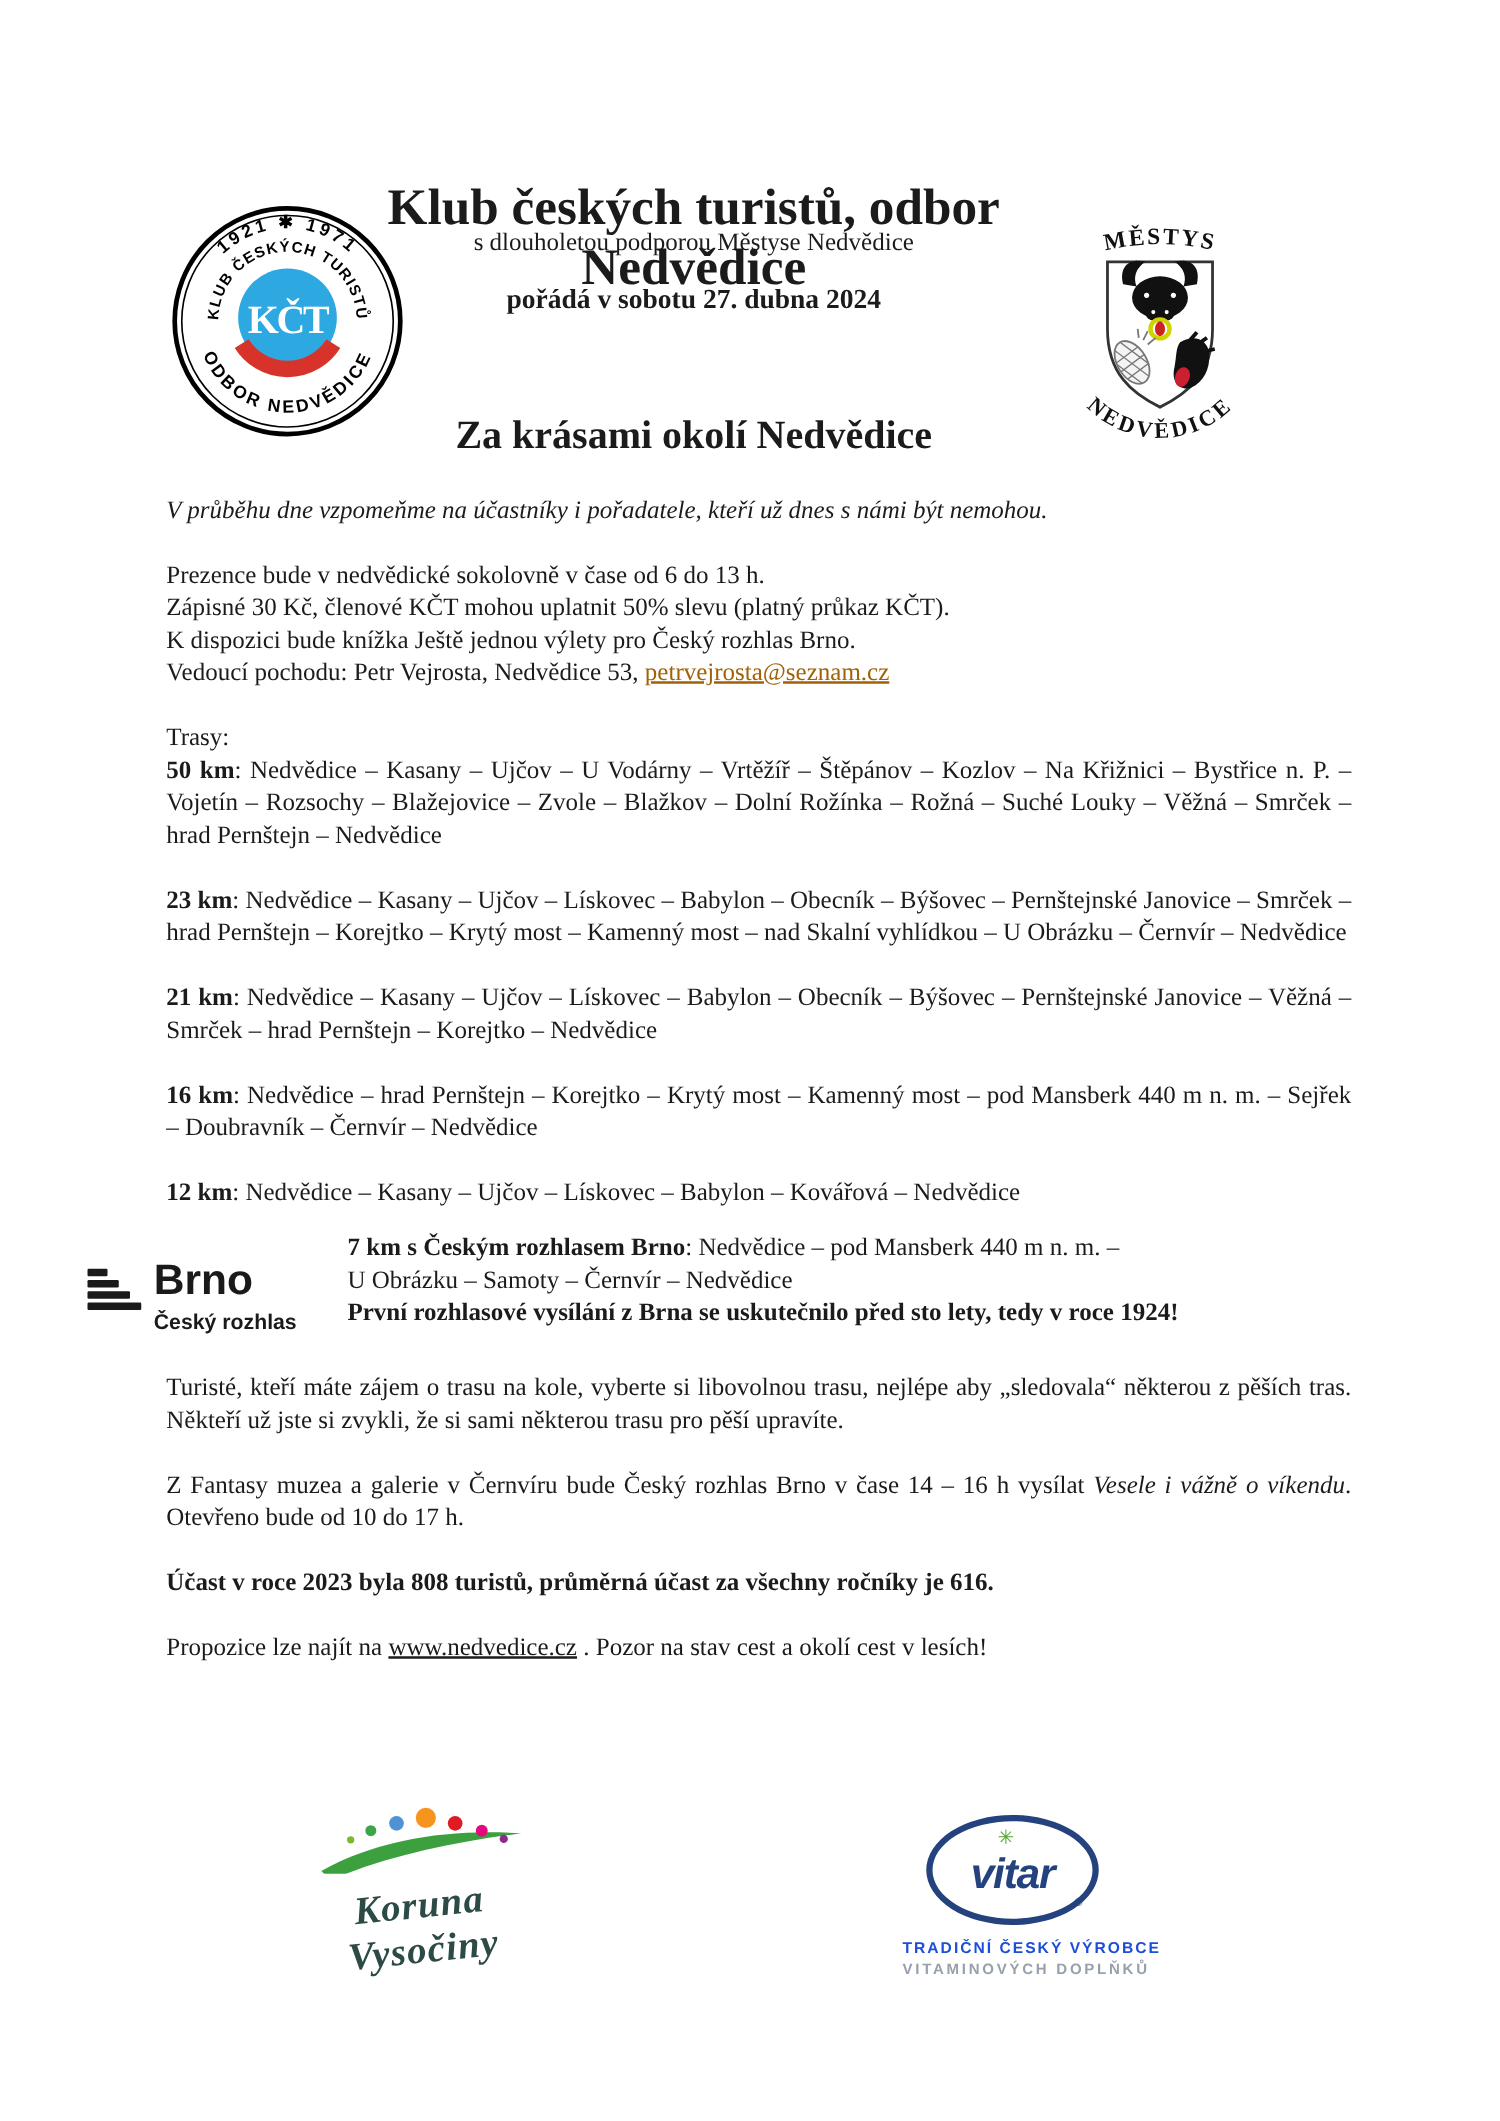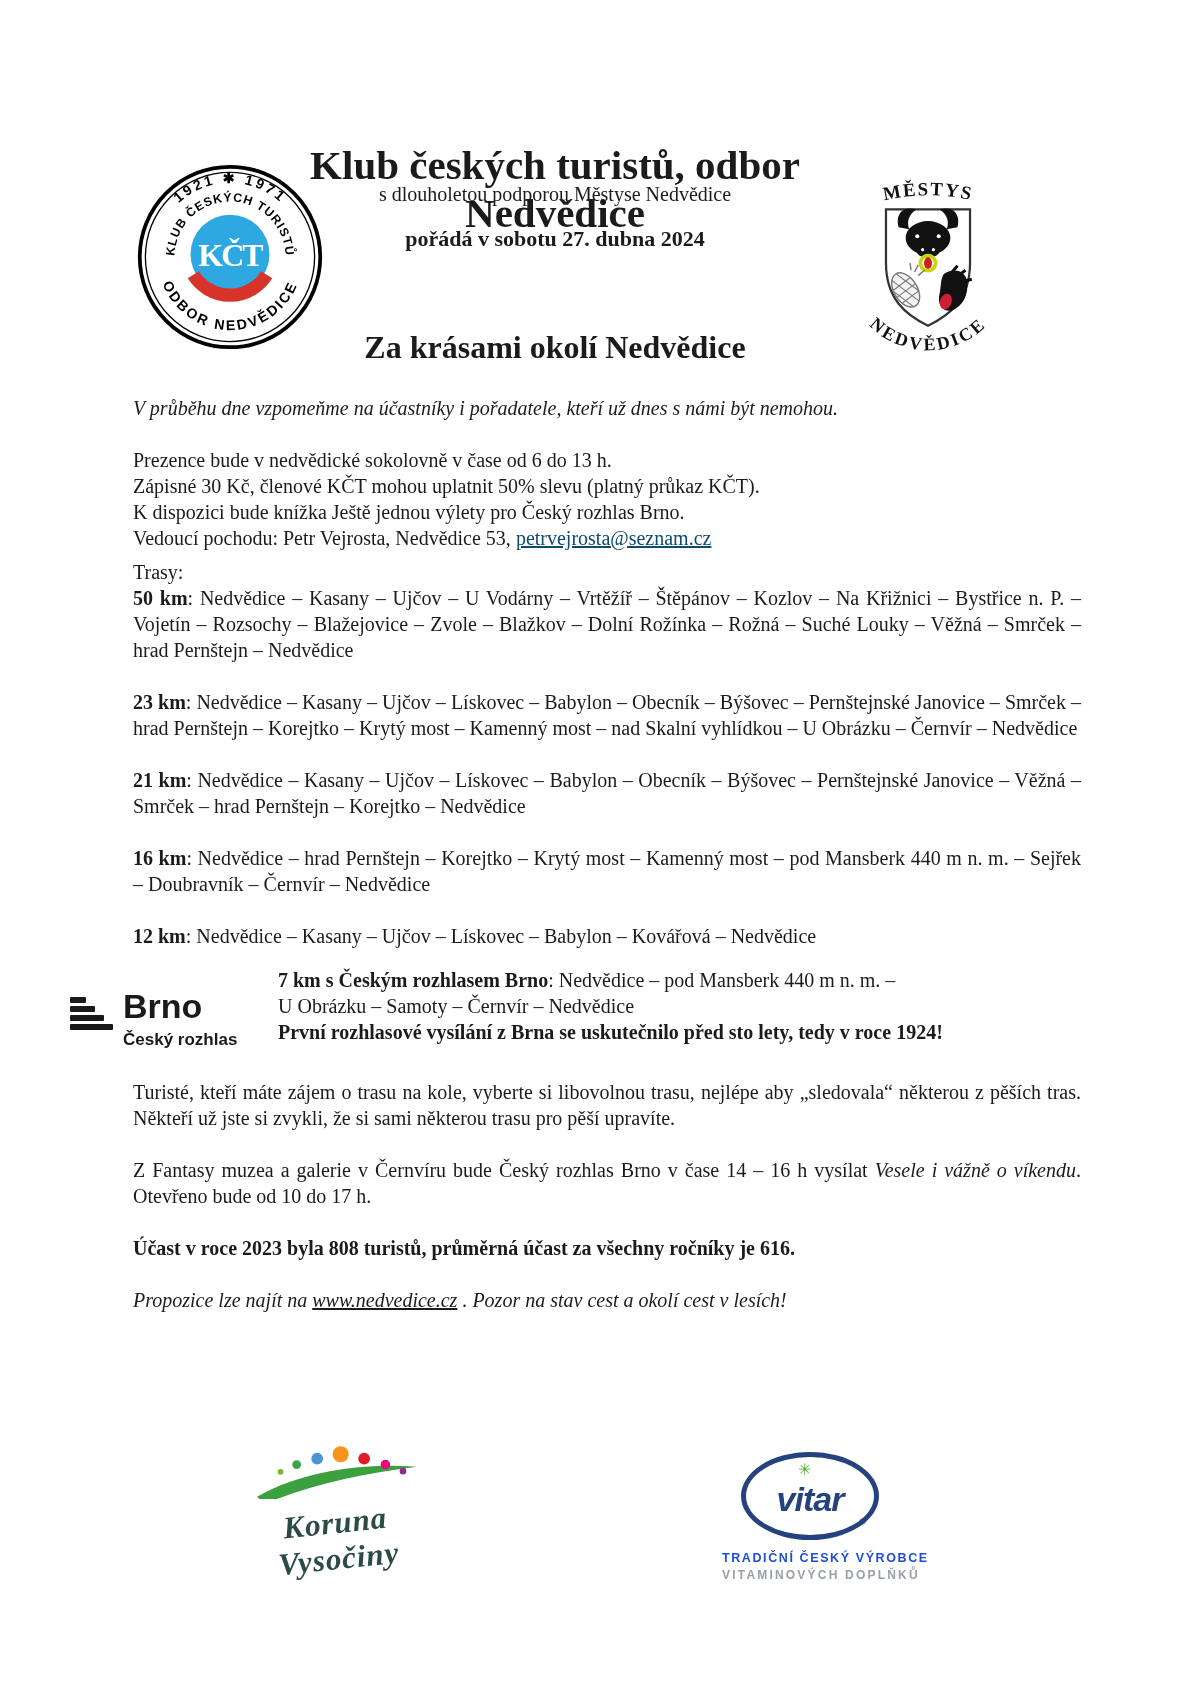--- a/index.html
+++ b/index.html
@@ -34,21 +34,21 @@
   .cro-icon i{display:block;height:6px;background:#1a1a1a;border-radius:1px;}
   .cro-icon i:nth-child(1){width:16px;}
   .cro-icon i:nth-child(2){width:25px;}
   .cro-icon i:nth-child(3){width:34px;}
   .cro-icon i:nth-child(4){width:43px;}
   .brno-name{font-size:34px;font-weight:bold;line-height:34px;letter-spacing:0;}
   .brno-sub{font-size:17px;font-weight:bold;margin-top:4px;}
   .radio-text{margin-left:145px;width:758px;}
   .indent1{text-indent:82px;}
   .ml-attend{margin-left:83px;}
-  .ml-prop{margin-left:79px;font-style:italic;}
+  .ml-prop{margin-left:79px;}
   
   .koruna-logo{position:absolute;left:220px;top:1444px;width:234px;text-align:center;}
   .koruna-text{
     font-family:"Liberation Serif","DejaVu Serif",serif;font-style:italic;font-weight:bold;
     font-size:31px;color:#2c4a46;transform:rotate(-6deg);margin-top:2px;letter-spacing:1px;
   }
   .vitar-logo{position:absolute;left:722px;top:1452px;width:176px;text-align:center;
     font-family:"Liberation Sans","DejaVu Sans",sans-serif;}
   .vitar-oval{width:128px;height:78px;margin:0 auto;border:5px solid #24427e;border-radius:50%;
     position:relative;display:flex;align-items:center;justify-content:center;}
@@ -133,25 +133,25 @@
           <textPath href="#mBottom" startOffset="50%" text-anchor="middle">NEDVĚDICE</textPath>
         </text>
       </svg>
     </div>
   </div>
 
   <div class="main">
 
     <p class="memorial">V průběhu dne vzpomeňme na účastníky i pořadatele, kteří už dnes s námi být nemohou.</p>
 
-    <div style="margin-bottom:8px">
+    <div style="margin-bottom:26px">
       <div>Prezence bude v nedvědické sokolovně v čase od 6 do 13 h.</div>
       <div>Zápisné 30 Kč, členové KČT mohou uplatnit 50% slevu (platný průkaz KČT).</div>
       <div>K dispozici bude knížka Ještě jednou výlety pro Český rozhlas Brno.</div>
-      <div><span>Vedoucí pochodu: Petr Vejrosta, Nedvědice 53, </span><a class="u" style="color:#0c4a6e;text-decoration:underline;cursor:pointer">petrvejrosta@seznam.cz</a></div>
+      <div><span>Vedoucí pochodu: Petr Vejrosta, Nedvědice 53, </span><a class="u" style="color:#a16207;text-decoration:underline;cursor:pointer">petrvejrosta@seznam.cz</a></div>
     </div>
 
     <p class="nogap">Trasy:</p>
 
     <p class="just"><b>50 km</b><span>: Nedvědice – Kasany – Ujčov – U Vodárny – Vrtěžíř – Štěpánov – Kozlov – Na Křižnici – Bystřice n. P. – Vojetín – Rozsochy – Blažejovice – Zvole – Blažkov – Dolní Rožínka – Rožná – Suché Louky – Věžná – Smrček – hrad Pernštejn – Nedvědice</span></p>
 
     <p class="just"><b>23 km</b><span>: Nedvědice – Kasany – Ujčov – Lískovec – Babylon – Obecník – Býšovec – Pernštejnské Janovice – Smrček – hrad Pernštejn – Korejtko – Krytý most – Kamenný most – nad Skalní vyhlídkou – U Obrázku – Černvír – Nedvědice</span></p>
 
     <p class="just"><b>21 km</b><span>: Nedvědice – Kasany – Ujčov – Lískovec – Babylon – Obecník – Býšovec – Pernštejnské Janovice – Věžná – Smrček – hrad Pernštejn – Korejtko – Nedvědice</span></p>
 

